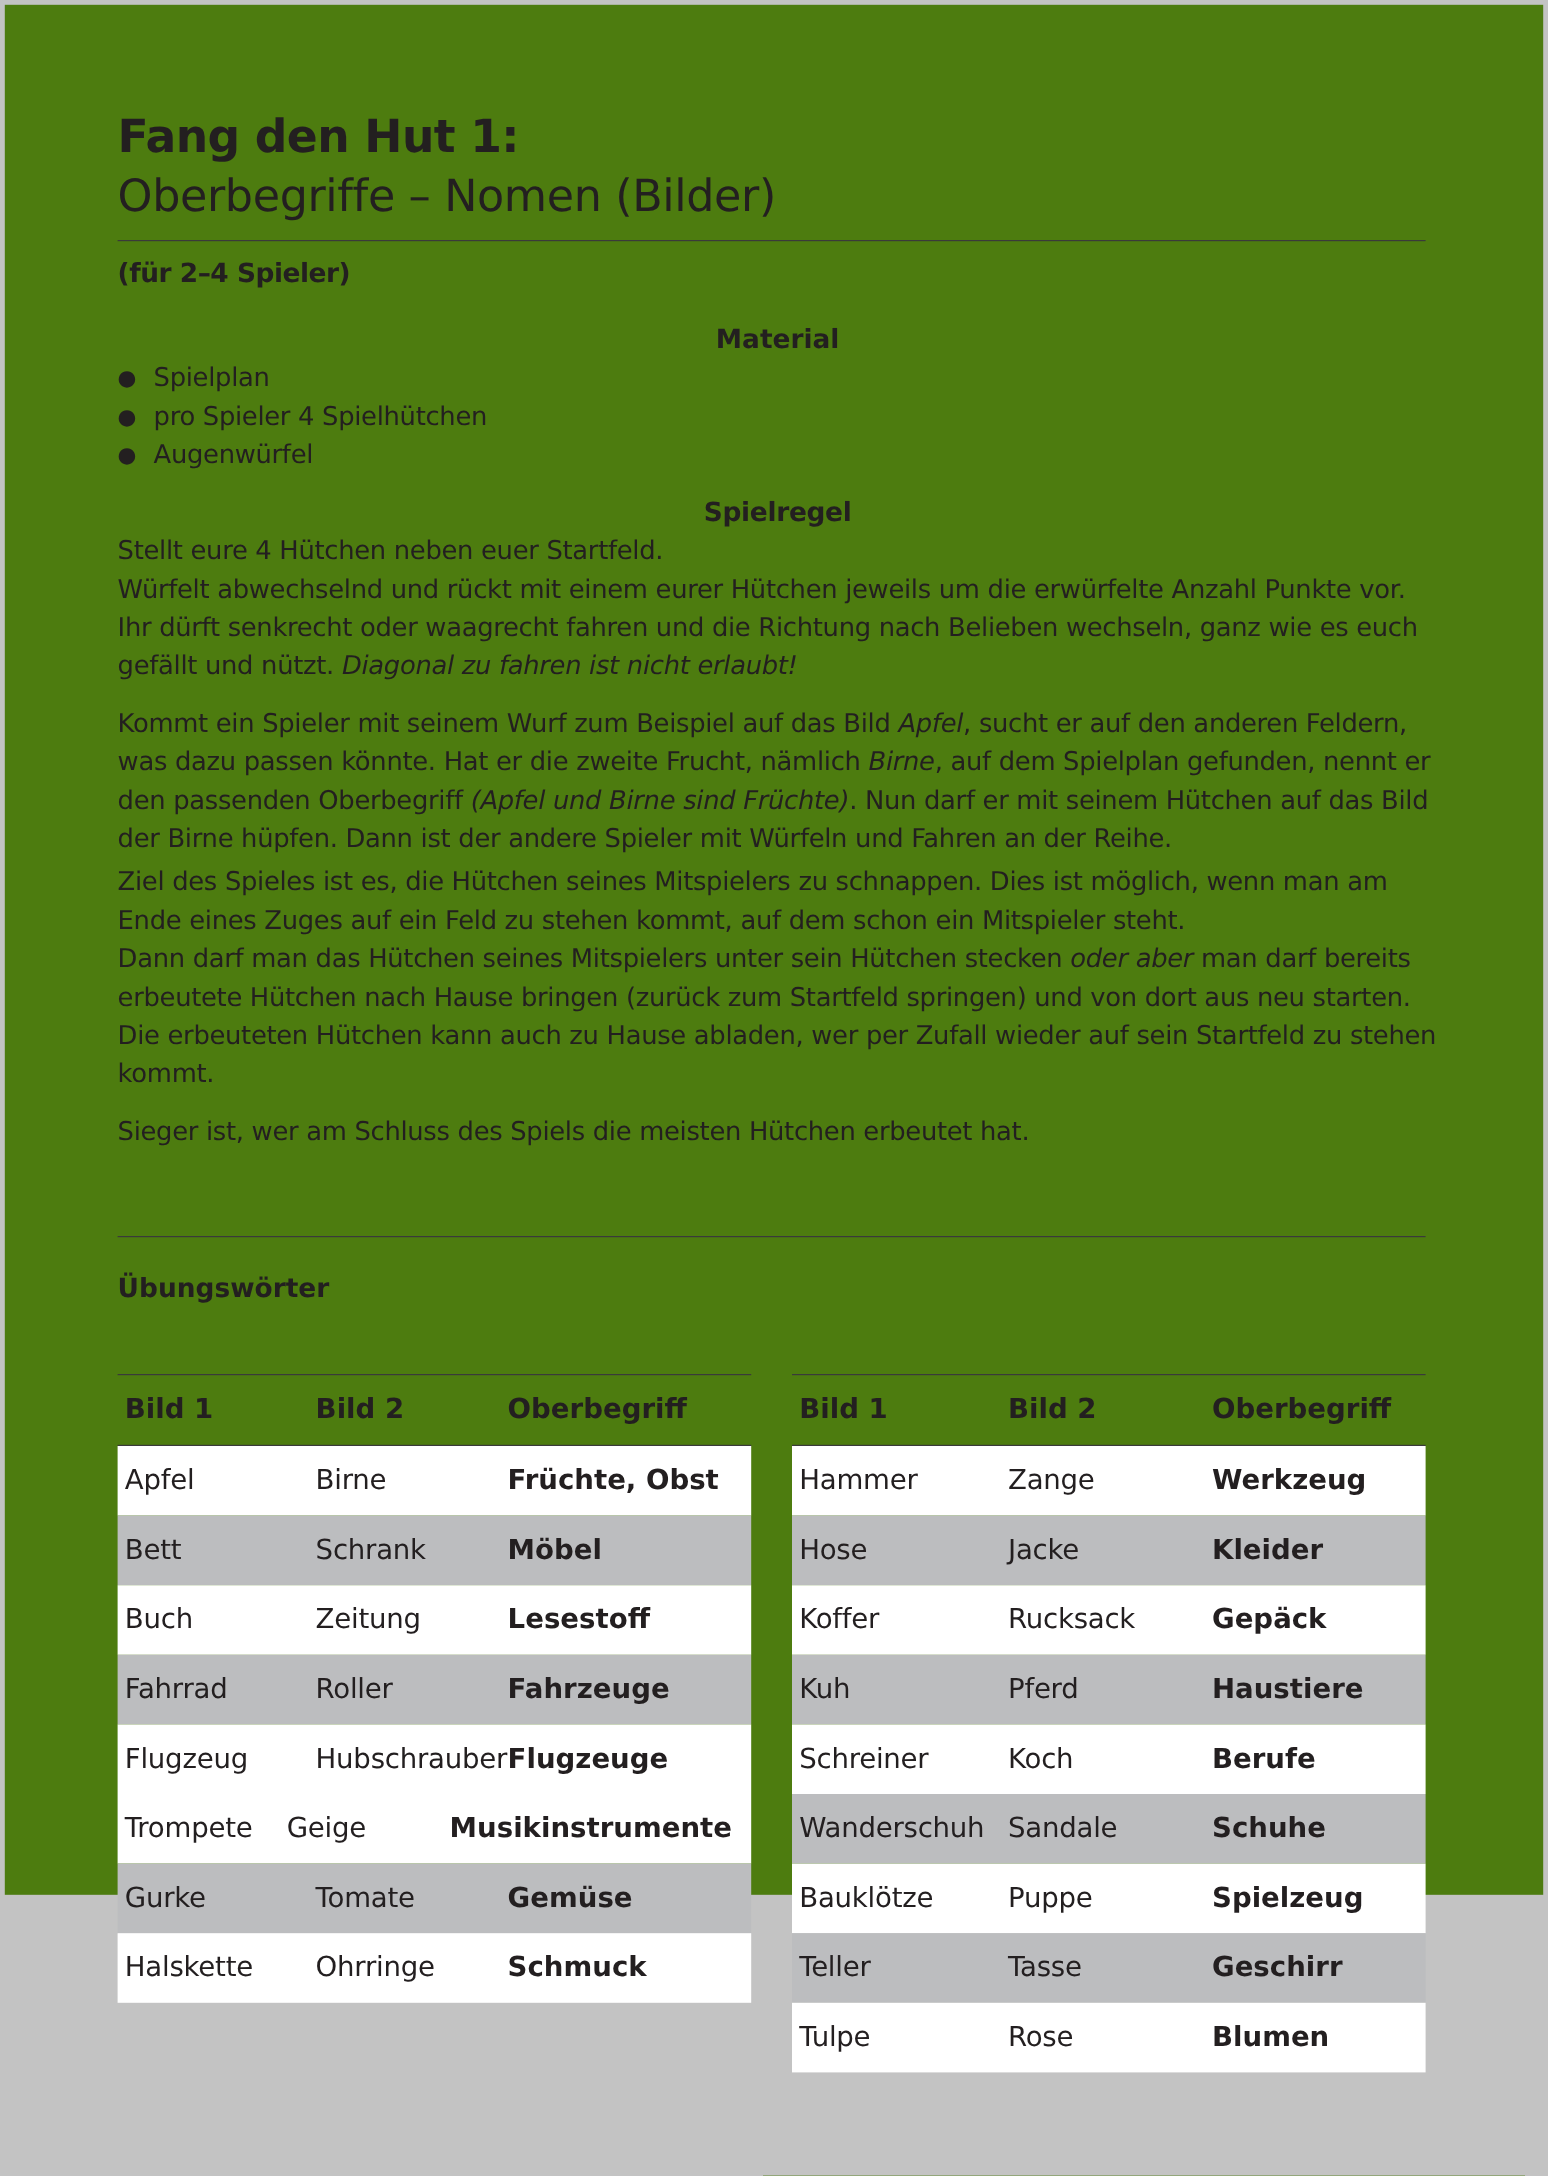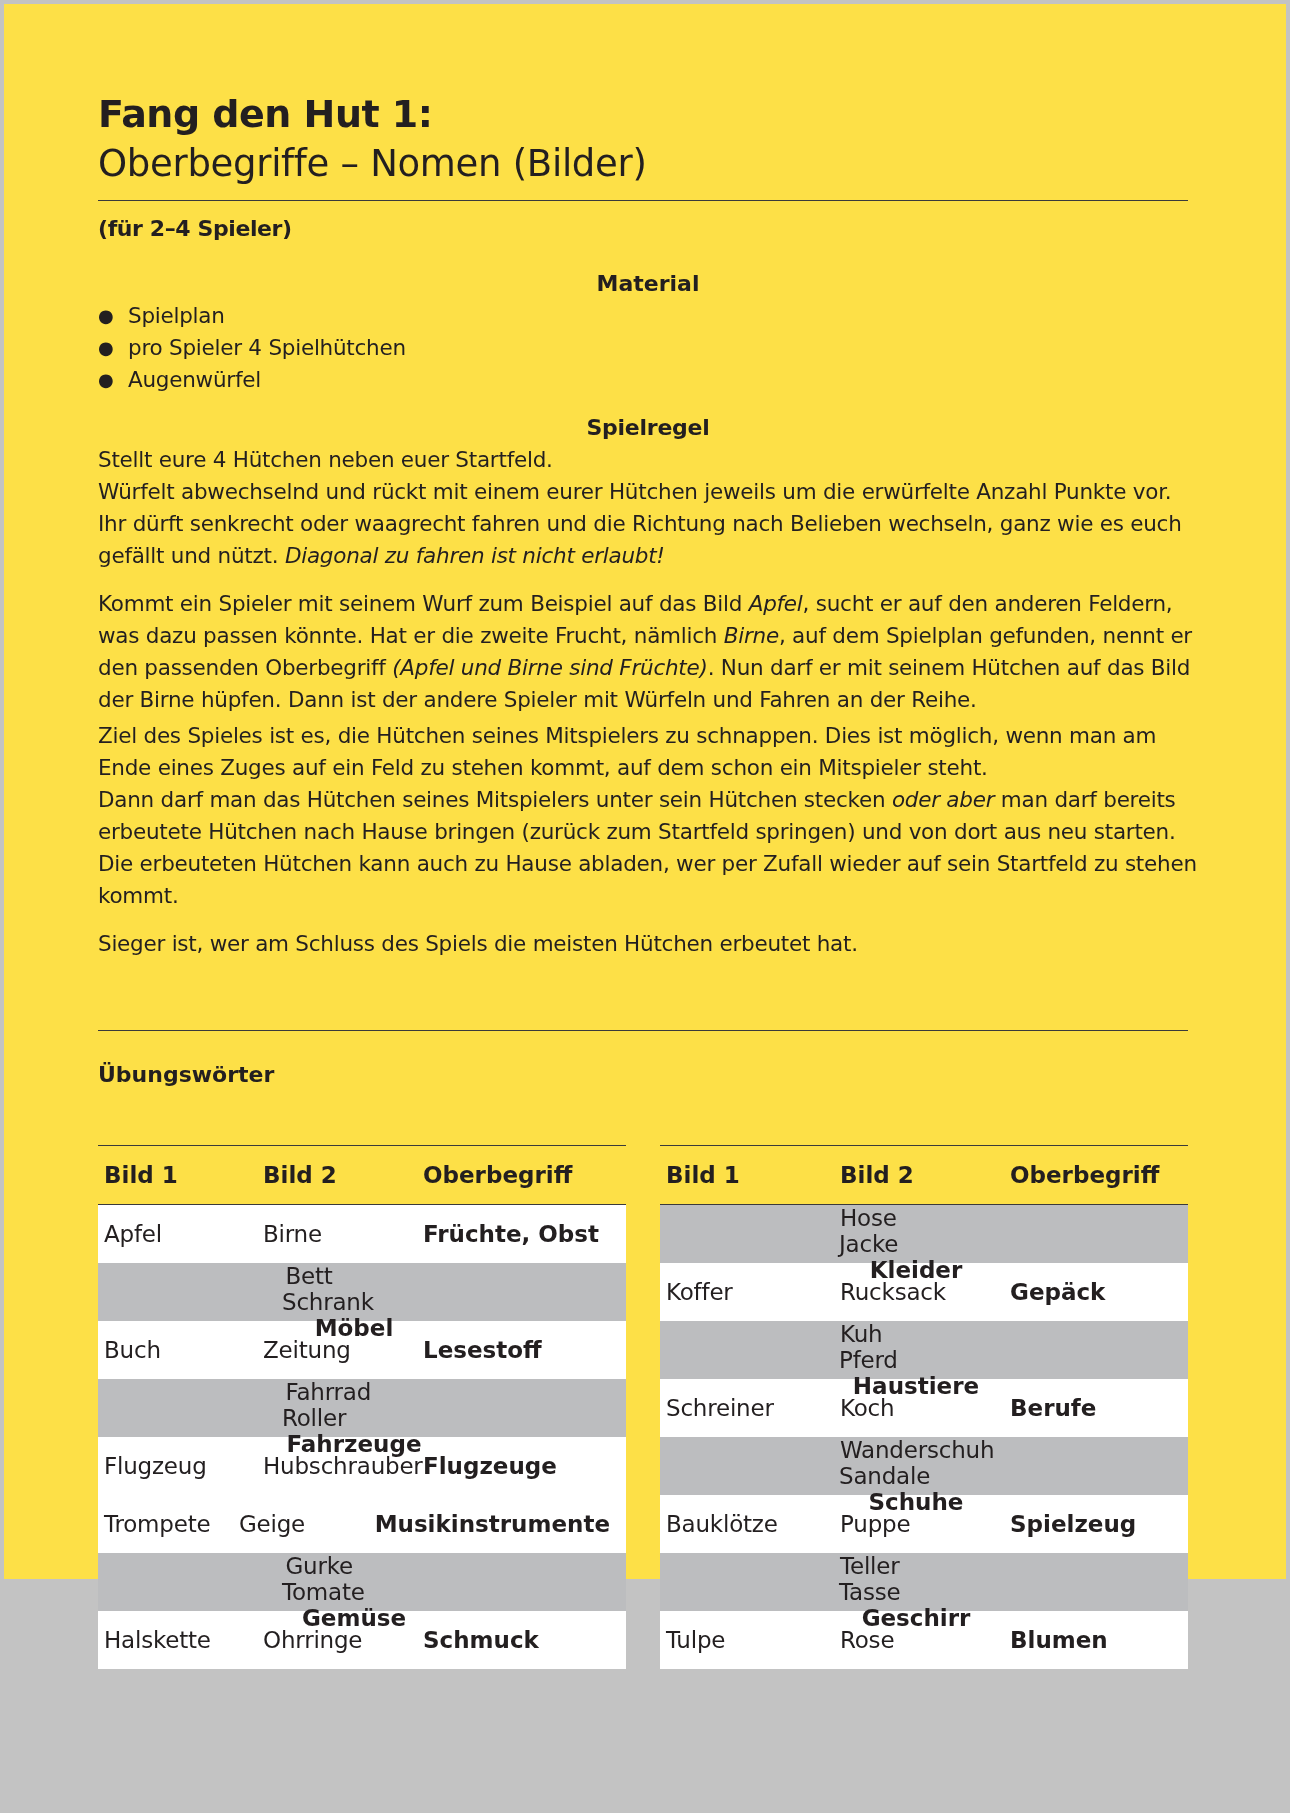--- a/index.html
+++ b/index.html
@@ -7,21 +7,21 @@
     width: 1290px; height: 1813px;
     background: #c3c3c3;
     font-family: "DejaVu Sans", sans-serif;
     color: #231f20;
     position: relative;
     overflow: hidden;
   }
   .page {
     position: absolute; left: 4px; top: 4px;
     width: 1282px; height: 1575px;
-    background: #fde047;
+    background: #4d7c0f;
   }
   .content { position: absolute; left: 94px; width: 1090px; top: 0; }
   .title1 {
     position: absolute; top: 88px; left: 0;
     font-size: 38px; font-weight: bold; letter-spacing: -0.5px; line-height: 44px;
   }
   .title2 {
     position: absolute; top: 138px; left: 0;
     font-size: 37px; font-weight: normal; letter-spacing: -0.3px; line-height: 44px;
   }
@@ -39,21 +39,21 @@
   .sec-label { position: absolute; top: 1058px; left: 0; font-size: 22px; font-weight: bold; }
   .table {
     position: absolute; top: 1097px; width: 528px;
   }
   .table .hdr {
     display: flex; height: 58px; align-items: center;
     border-top: 1.5px solid #3a3a3a; border-bottom: 1.5px solid #3a3a3a;
     font-weight: bold; font-size: 23px; margin-top: 44px;
   }
   .row { display: flex; height: 58px; align-items: center; font-size: 23px; }
-  .row.shaded { background: #bcbdbf; flex-direction: column; }
+  .row.shaded { background: #bcbdbf; }
   .row.plain { background: #ffffff; }
   .c1 { width: 165px; padding-left: 6px; box-sizing: border-box; }
   .c2 { width: 160px; }
   .c3 { flex: 1; text-align: left; padding-right: 16px; font-weight: bold; white-space: nowrap; }
   .t-right .c1 { width: 180px; }
   .t-right .c2 { width: 170px; }
   .cell-light { font-weight: normal; letter-spacing: -0.2px; }
 </style>
 </head>
 <body>
@@ -152,20 +152,25 @@
         </div>
     </div>
 
     <div class="table t-right" style="left:562px">
       <div class="hdr">
         <div class="c1">Bild 1</div>
         <div class="c2">Bild 2</div>
         <div class="c3">Oberbegriff</div>
       </div>
       <div id="right-rows">
+          <div class="row plain">
+            <div class="c1 cell-light">Hammer</div>
+            <div class="c2 cell-light">Zange</div>
+            <div class="c3">Werkzeug</div>
+          </div>
           <div class="row shaded">
             <div class="c1 cell-light">Hose</div>
             <div class="c2 cell-light">Jacke</div>
             <div class="c3">Kleider</div>
           </div>
           <div class="row plain">
             <div class="c1 cell-light">Koffer</div>
             <div class="c2 cell-light">Rucksack</div>
             <div class="c3">Gepäck</div>
           </div>

